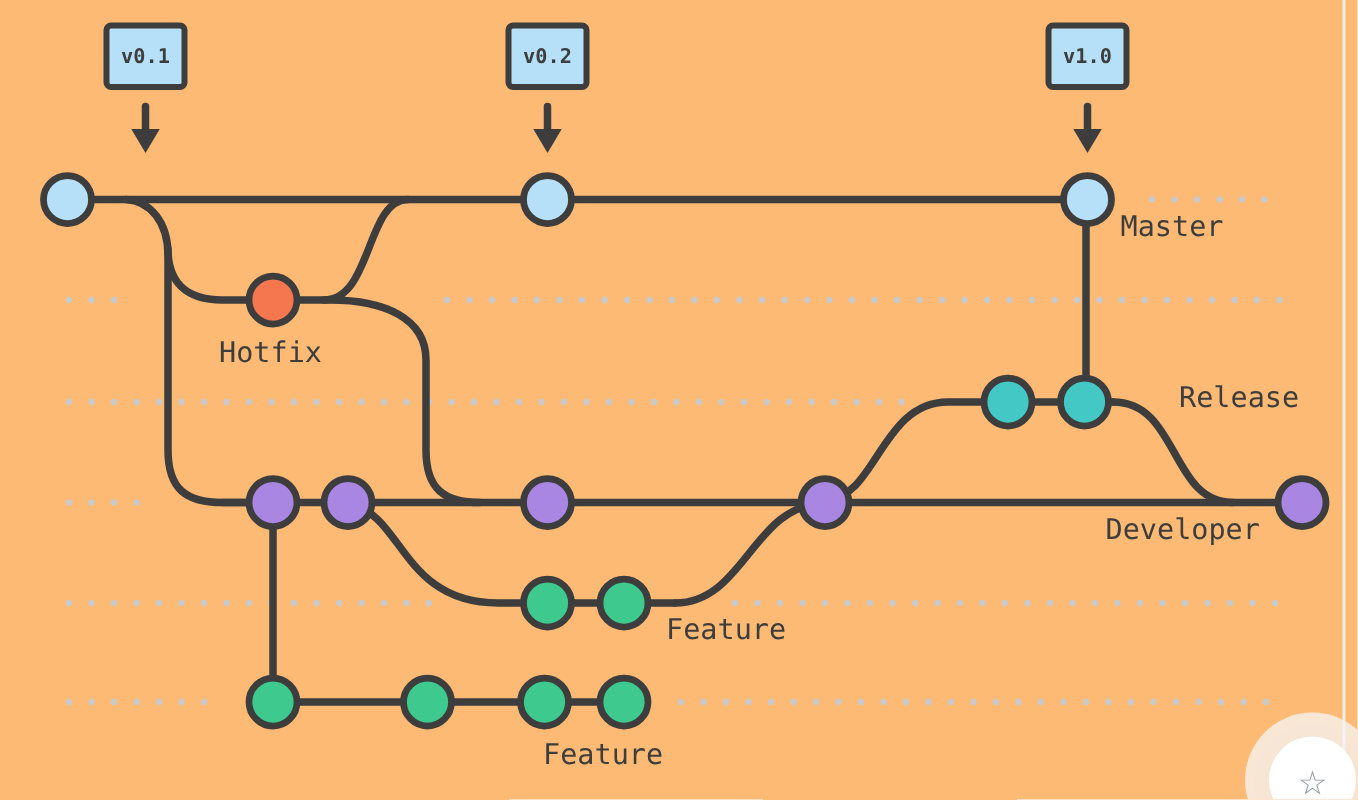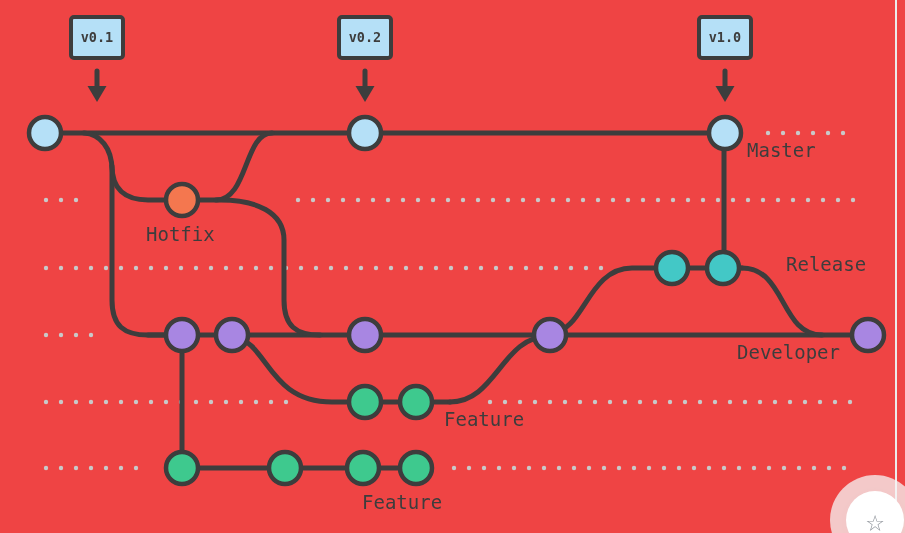--- a/index.html
+++ b/index.html
@@ -1,17 +1,17 @@
 <!DOCTYPE html>
 <html><head>
 <meta charset="utf-8">
 <style>
   html,body{margin:0;padding:0;background:#ffffff;}
   .canvas{
-    position:relative;width:905px;height:533px;background:#ef4444;
+    position:relative;width:905px;height:533px;background:#fdba74;
     overflow:hidden;font-family:"DejaVu Sans Mono","Liberation Mono",monospace;
   }
   .canvas svg{position:absolute;left:0;top:0;}
   svg text{font-family:"DejaVu Sans Mono","Liberation Mono",monospace;}
   .page-edge{
     position:absolute;left:895px;top:0;width:2px;height:510px;
     background:#ececec;
   }
   .star-btn{
     position:absolute;left:846px;top:491px;width:58px;height:58px;

